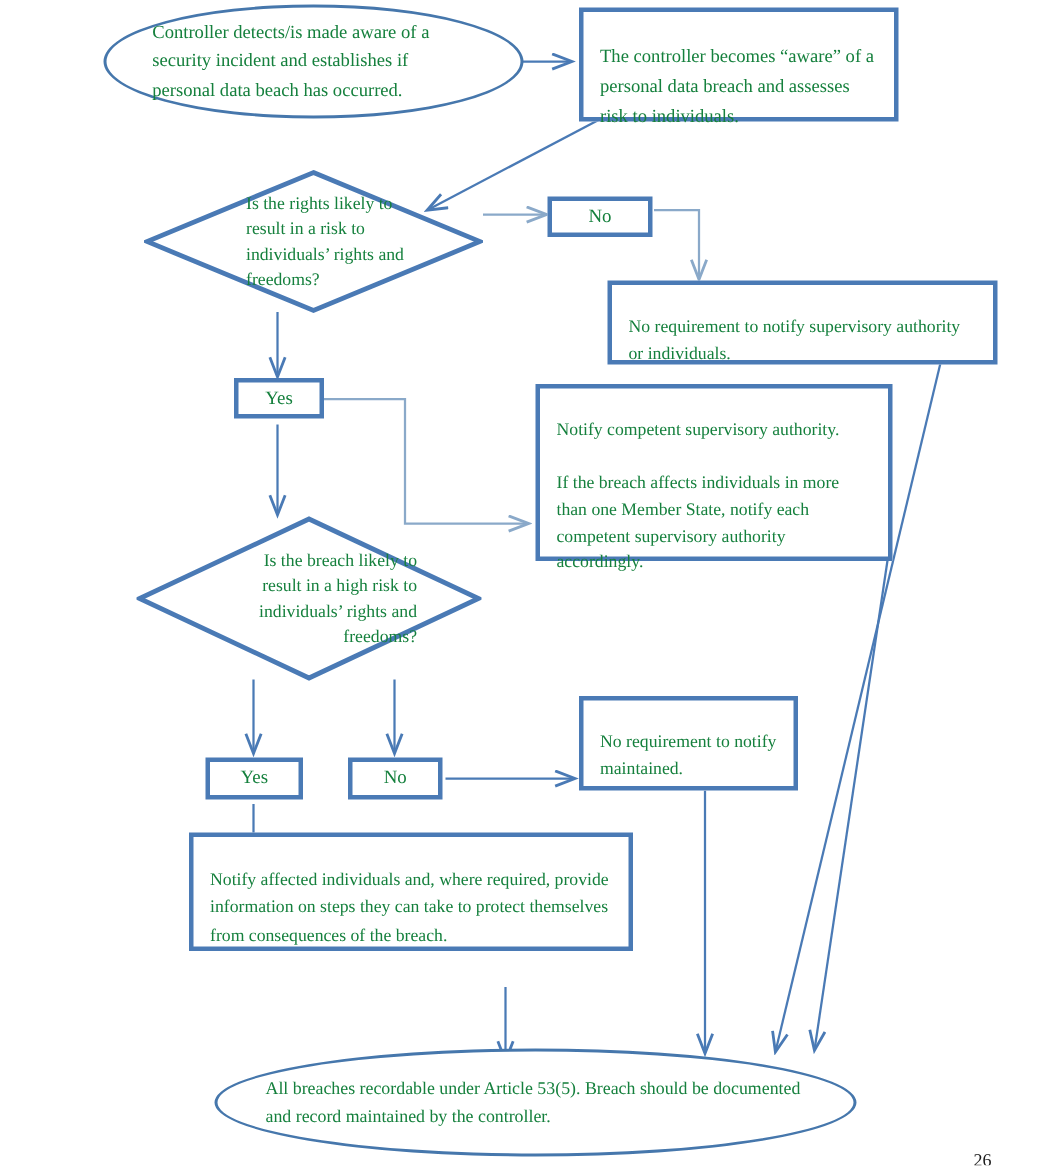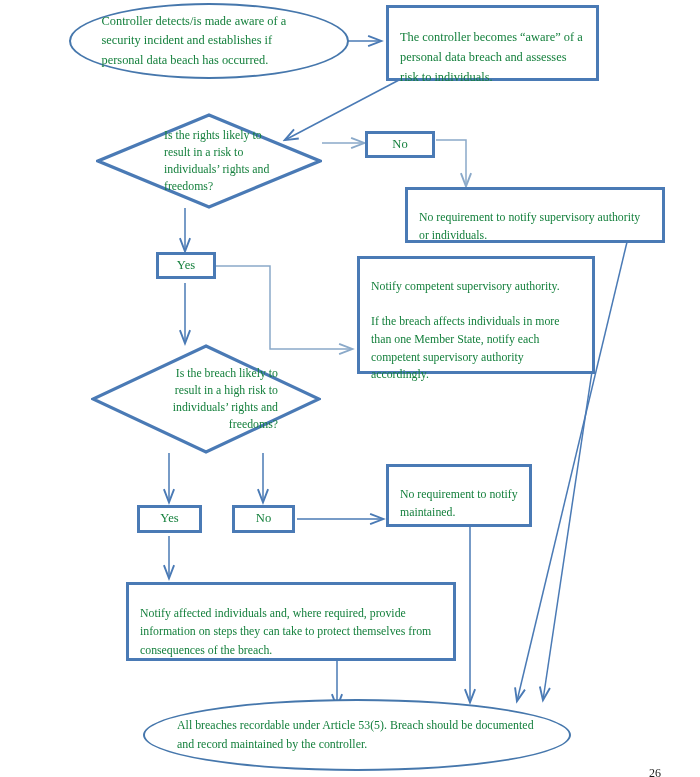--- a/index.html
+++ b/index.html
@@ -184,21 +184,21 @@
   </div>
 
   <div class="node labelbox" style="left:232px; top:505px; width:63px; height:28px;">
     <div class="txt">No</div>
   </div>
 
   <div class="node box" style="left:386px; top:464px; width:146px; height:63px;">
     <div class="txt" style="font-size:11.8px; line-height:1.5;">No requirement to notify maintained.</div>
   </div>
 
-  <div class="node box" style="left:126px; top:582px; width:330px; height:79px;">
+  <div class="node box" style="left:126px; top:555px; width:296px; height:79px;">
     <div class="txt" style="font-size:11.8px; line-height:1.55;">Notify affected individuals and, where required, provide information on steps they can take to protect themselves from consequences of the breach.</div>
   </div>
 
   <div class="node ellipse" style="left:143px; top:699px; width:428px; height:72px; align-items:center; justify-content:center;">
     <div class="txt" style="width:360px; text-align:left; line-height:1.6; font-size:11.9px;">All breaches recordable under Article 53(5). Breach should be documented and record maintained by the controller.</div>
   </div>
 
   <div class="pagenum" style="left:649px; top:766px;">26</div>
 
 </div>

